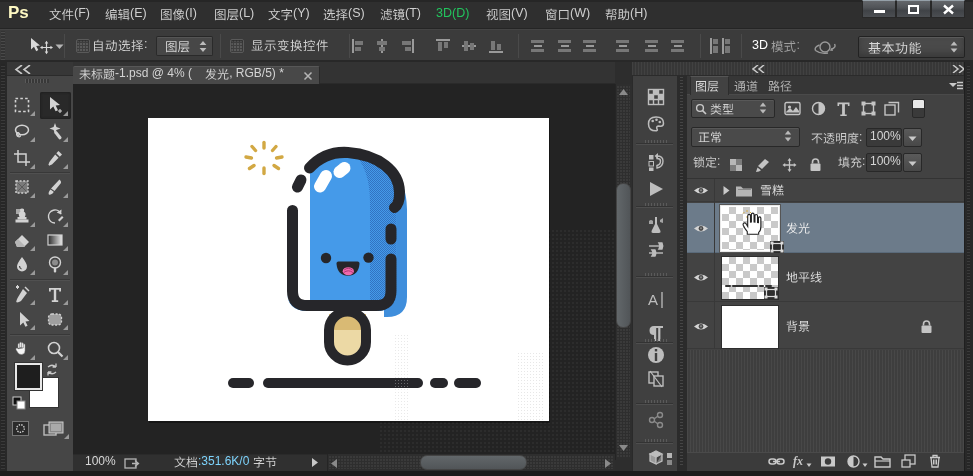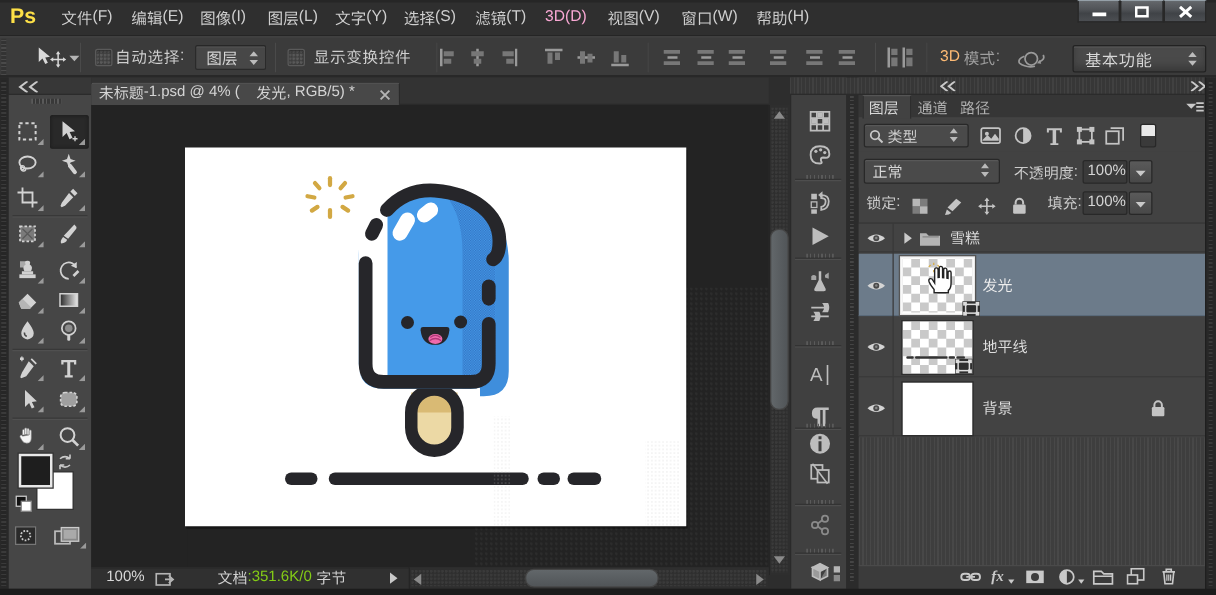--- a/index.html
+++ b/index.html
@@ -2,21 +2,21 @@
 <html><head><meta charset="utf-8"><style>
 *{margin:0;padding:0;box-sizing:border-box}
 html,body{width:973px;height:476px;overflow:hidden;background:#1f1f1f;
  font-family:'Liberation Sans',sans-serif;-webkit-font-smoothing:antialiased}
 #win{position:absolute;left:0;top:0;width:973px;height:476px;background:#2d2d2d}
 .abs{position:absolute}
 </style></head><body>
 <div id="win">
     <div class="abs" style="left:0px;top:0px;width:973px;height:29px;background:#2f2f2f;border-bottom:1px solid #252525"></div>
     <div class="abs" style="left:0px;top:0px;width:973px;height:2px;background:#262626"></div>
-    <span class="abs" style="left:8px;top:3px;font:bold 17px 'Liberation Sans';color:#fde047;letter-spacing:0px">Ps</span>
+    <span class="abs" style="left:8px;top:3px;font:bold 17px 'Liberation Sans';color:#fef9c3;letter-spacing:0px">Ps</span>
     <svg style="position:absolute;left:49.0px;top:6.2px;overflow:visible" width="25" height="18">
       <path transform="translate(0,13.2)" d="M5.3 -10.3C5.7 -9.7 6.1 -8.8 6.2 -8.3L7.2 -8.7C7.1 -9.2 6.6 -10 6.3 -10.6ZM0.6 -8.3L0.6 -7.4L2.6 -7.4C3.3 -5.5 4.3 -3.8 5.6 -2.5C4.2 -1.4 2.5 -0.5 0.5 0.1C0.6 0.3 0.9 0.8 1 1C3.1 0.3 4.9 -0.6 6.3 -1.8C7.7 -0.6 9.4 0.4 11.4 0.9C11.6 0.7 11.9 0.2 12.1 0.1C10.1 -0.5 8.4 -1.3 7 -2.5C8.3 -3.8 9.2 -5.4 10 -7.4L11.9 -7.4L11.9 -8.3ZM6.3 -3.2C5.1 -4.4 4.2 -5.8 3.6 -7.4L8.9 -7.4C8.3 -5.7 7.4 -4.3 6.3 -3.2ZM16.5 -4.3L16.5 -3.4L20.1 -3.4L20.1 1L21 1L21 -3.4L24.4 -3.4L24.4 -4.3L21 -4.3L21 -7L23.9 -7L23.9 -7.9L21 -7.9L21 -10.4L20.1 -10.4L20.1 -7.9L18.4 -7.9C18.5 -8.5 18.7 -9.1 18.8 -9.7L17.9 -9.9C17.6 -8.2 17.1 -6.6 16.4 -5.6C16.6 -5.5 17 -5.2 17.2 -5.1C17.5 -5.6 17.8 -6.3 18.1 -7L20.1 -7L20.1 -4.3ZM15.8 -10.5C15.2 -8.6 14.1 -6.7 12.9 -5.5C13.1 -5.2 13.3 -4.8 13.4 -4.5C13.8 -5 14.2 -5.5 14.6 -6L14.6 1L15.5 1L15.5 -7.5C16 -8.3 16.4 -9.3 16.7 -10.2Z" fill="#cfcfcf"></path>
     </svg>
     <span style="position:absolute;left:74.0px;top:6.4px;font:12.5px 'Liberation Sans',sans-serif;color:#cfcfcf;white-space:pre">(F)</span>
     <svg style="position:absolute;left:105.0px;top:6.2px;overflow:visible" width="25" height="18">
       <path transform="translate(0,13.2)" d="M0.5 -0.7 0.7 0.2C1.8 -0.2 3.1 -0.8 4.3 -1.3L4.2 -2C2.8 -1.5 1.4 -1 0.5 -0.7ZM0.8 -5.3C0.9 -5.4 1.2 -5.4 2.6 -5.6C2.1 -4.8 1.7 -4.2 1.5 -4C1.1 -3.5 0.8 -3.2 0.6 -3.1C0.7 -2.9 0.8 -2.5 0.9 -2.3C1.1 -2.4 1.5 -2.6 4.2 -3.2C4.2 -3.4 4.2 -3.7 4.2 -4L2.1 -3.5C3 -4.7 3.8 -6.1 4.5 -7.5L3.8 -7.9C3.6 -7.4 3.3 -6.9 3.1 -6.5L1.7 -6.3C2.4 -7.4 3.1 -8.8 3.6 -10.2L2.7 -10.5C2.2 -9 1.4 -7.3 1.1 -6.9C0.9 -6.5 0.7 -6.2 0.5 -6.1C0.6 -5.9 0.7 -5.5 0.8 -5.3ZM7.8 -4.4L7.8 -2.5L6.8 -2.5L6.8 -4.4ZM8.4 -4.4L9.3 -4.4L9.3 -2.5L8.4 -2.5ZM6 -5.2L6 0.9L6.8 0.9L6.8 -1.8L7.8 -1.8L7.8 0.6L8.4 0.6L8.4 -1.8L9.3 -1.8L9.3 0.6L10 0.6L10 -1.8L10.9 -1.8L10.9 0.1C10.9 0.2 10.9 0.2 10.8 0.2C10.7 0.2 10.5 0.2 10.2 0.2C10.3 0.4 10.4 0.7 10.4 0.9C10.8 0.9 11.1 0.9 11.4 0.8C11.6 0.7 11.6 0.4 11.6 0.1L11.6 -5.2L10.9 -5.2ZM10 -4.4L10.9 -4.4L10.9 -2.5L10 -2.5ZM7.6 -10.3C7.8 -10 8 -9.5 8.1 -9.2L5.2 -9.2L5.2 -6.4C5.2 -4.5 5.1 -1.7 3.9 0.3C4.1 0.4 4.5 0.6 4.7 0.8C5.8 -1.2 6 -4.2 6 -6.2L11.5 -6.2L11.5 -9.2L9.1 -9.2C9 -9.6 8.7 -10.1 8.4 -10.6ZM6 -8.3L10.6 -8.3L10.6 -7L6 -7ZM19.4 -9.4L22.7 -9.4L22.7 -8.1L19.4 -8.1ZM18.5 -10.1L18.5 -7.4L23.6 -7.4L23.6 -10.1ZM13.5 -4.2C13.6 -4.2 14 -4.3 14.4 -4.3L15.6 -4.3L15.6 -2.5L13 -2.1L13.2 -1.2L15.6 -1.7L15.6 1L16.4 1L16.4 -1.8L17.8 -2.1L17.8 -2.9L16.4 -2.7L16.4 -4.3L17.6 -4.3L17.6 -5.2L16.4 -5.2L16.4 -7.1L15.6 -7.1L15.6 -5.2L14.3 -5.2C14.7 -6 15.1 -7.1 15.3 -8.1L17.6 -8.1L17.6 -9L15.6 -9C15.7 -9.5 15.8 -9.9 15.9 -10.3L14.9 -10.5C14.9 -10 14.8 -9.5 14.7 -9L13.1 -9L13.1 -8.1L14.5 -8.1C14.2 -7.1 13.9 -6.3 13.8 -6C13.6 -5.4 13.4 -5 13.2 -5C13.3 -4.8 13.5 -4.3 13.5 -4.2ZM22.7 -5.9L22.7 -4.8L19.5 -4.8L19.5 -5.9ZM17.5 -1 17.6 -0.1 22.7 -0.5L22.7 1L23.6 1L23.6 -0.6L24.5 -0.7L24.5 -1.4L23.6 -1.4L23.6 -5.9L24.4 -5.9L24.4 -6.7L17.8 -6.7L17.8 -5.9L18.6 -5.9L18.6 -1ZM22.7 -4.1L22.7 -3L19.5 -3L19.5 -4.1ZM22.7 -2.3L22.7 -1.3L19.5 -1.1L19.5 -2.3Z" fill="#cfcfcf"></path>
     </svg>
     <span style="position:absolute;left:130.0px;top:6.4px;font:12.5px 'Liberation Sans',sans-serif;color:#cfcfcf;white-space:pre">(E)</span>
     <svg style="position:absolute;left:160.0px;top:6.2px;overflow:visible" width="25" height="18">
       <path transform="translate(0,13.2)" d="M4.7 -3.5C5.7 -3.3 7 -2.8 7.7 -2.5L8.1 -3.1C7.4 -3.5 6.1 -3.9 5.1 -4.1ZM3.4 -1.9C5.2 -1.7 7.3 -1.2 8.5 -0.8L8.9 -1.5C7.7 -1.9 5.6 -2.4 3.9 -2.5ZM1.1 -10L1.1 1L2 1L2 0.5L10.5 0.5L10.5 1L11.5 1L11.5 -10ZM2 -0.4L2 -9.1L10.5 -9.1L10.5 -0.4ZM5.2 -8.8C4.5 -7.8 3.5 -6.9 2.4 -6.2C2.6 -6.1 2.9 -5.8 3.1 -5.7C3.4 -5.9 3.8 -6.2 4.2 -6.5C4.6 -6.1 5.1 -5.8 5.6 -5.4C4.5 -4.9 3.3 -4.5 2.2 -4.3C2.3 -4.2 2.5 -3.8 2.6 -3.6C3.9 -3.9 5.2 -4.3 6.4 -5C7.4 -4.4 8.6 -4 9.8 -3.7C9.9 -3.9 10.1 -4.2 10.3 -4.4C9.2 -4.6 8.1 -5 7.1 -5.4C8.1 -6 8.8 -6.7 9.4 -7.6L8.8 -7.9L8.7 -7.9L5.5 -7.9C5.6 -8.1 5.8 -8.3 6 -8.6ZM4.7 -7 4.8 -7.1L8.1 -7.1C7.6 -6.6 7 -6.2 6.3 -5.8C5.7 -6.2 5.1 -6.6 4.7 -7ZM18.6 -8.9L20.8 -8.9C20.6 -8.5 20.4 -8.1 20.1 -7.9L17.8 -7.9C18.1 -8.2 18.3 -8.5 18.6 -8.9ZM18.6 -10.5C18.1 -9.4 17.1 -8.1 15.7 -7.1C15.9 -7 16.2 -6.7 16.3 -6.5C16.6 -6.7 16.8 -6.9 17 -7.1L17 -5.2L18.9 -5.2C18.3 -4.6 17.4 -4.1 16.1 -3.7C16.3 -3.5 16.5 -3.3 16.6 -3.1C17.8 -3.5 18.6 -3.9 19.2 -4.4C19.4 -4.2 19.6 -4 19.7 -3.8C18.9 -3 17.3 -2.2 16.1 -1.9C16.3 -1.7 16.5 -1.5 16.6 -1.3C17.7 -1.7 19.1 -2.5 20.1 -3.2C20.2 -3 20.3 -2.8 20.4 -2.6C19.4 -1.5 17.5 -0.6 16 -0.1C16.1 0 16.4 0.3 16.5 0.6C17.9 0.1 19.4 -0.8 20.5 -1.8C20.6 -1 20.5 -0.3 20.2 -0C20.1 0.2 19.9 0.2 19.6 0.2C19.4 0.2 19.1 0.2 18.8 0.2C18.9 0.4 19 0.8 19 1C19.3 1 19.6 1 19.8 1C20.2 1 20.6 0.9 20.9 0.6C21.4 0.1 21.6 -1.3 21.2 -2.6L21.8 -2.9C22.2 -1.5 23 -0.4 24 0.3C24.1 0.1 24.4 -0.3 24.6 -0.4C23.7 -1 22.9 -2 22.5 -3.2C23 -3.5 23.5 -3.8 23.9 -4L23.2 -4.6C22.6 -4.2 21.7 -3.7 20.9 -3.2C20.7 -3.8 20.3 -4.4 19.7 -4.8L20 -5.2L23.7 -5.2L23.7 -7.9L21.1 -7.9C21.4 -8.3 21.8 -8.8 22.1 -9.3L21.5 -9.7L21.3 -9.6L19.1 -9.6L19.5 -10.3ZM17.8 -7.1L20 -7.1C20 -6.8 19.9 -6.3 19.5 -5.9L17.8 -5.9ZM20.8 -7.1L22.9 -7.1L22.9 -5.9L20.5 -5.9C20.7 -6.3 20.8 -6.8 20.8 -7.1ZM15.8 -10.5C15.1 -8.6 14 -6.7 12.9 -5.5C13 -5.2 13.3 -4.8 13.4 -4.5C13.8 -4.9 14.1 -5.4 14.5 -5.9L14.5 1L15.4 1L15.4 -7.4C15.9 -8.2 16.3 -9.2 16.7 -10.2Z" fill="#cfcfcf"></path>
@@ -31,21 +31,21 @@
     </svg>
     <span style="position:absolute;left:293.0px;top:6.4px;font:12.5px 'Liberation Sans',sans-serif;color:#cfcfcf;white-space:pre">(Y)</span>
     <svg style="position:absolute;left:323.0px;top:6.2px;overflow:visible" width="25" height="18">
       <path transform="translate(0,13.2)" d="M0.8 -9.6C1.5 -9 2.3 -8.1 2.7 -7.5L3.5 -8.1C3.1 -8.7 2.2 -9.5 1.5 -10.1ZM5.6 -10.1C5.3 -9 4.8 -7.9 4.1 -7.2C4.3 -7.1 4.7 -6.8 4.9 -6.7C5.2 -7 5.4 -7.5 5.7 -8L7.5 -8L7.5 -6.1L4 -6.1L4 -5.3L6.3 -5.3C6.1 -3.7 5.5 -2.5 3.7 -1.8C3.9 -1.6 4.1 -1.3 4.2 -1C6.3 -1.9 7 -3.3 7.2 -5.3L8.5 -5.3L8.5 -2.4C8.5 -1.4 8.7 -1.2 9.6 -1.2C9.8 -1.2 10.7 -1.2 10.9 -1.2C11.7 -1.2 11.9 -1.6 12 -3.2C11.7 -3.2 11.3 -3.4 11.2 -3.5C11.1 -2.2 11.1 -2 10.8 -2C10.6 -2 9.9 -2 9.8 -2C9.5 -2 9.4 -2.1 9.4 -2.4L9.4 -5.3L11.9 -5.3L11.9 -6.1L8.5 -6.1L8.5 -8L11.4 -8L11.4 -8.8L8.5 -8.8L8.5 -10.5L7.5 -10.5L7.5 -8.8L6.1 -8.8C6.2 -9.1 6.4 -9.5 6.5 -9.9ZM3.1 -5.7L0.7 -5.7L0.7 -4.8L2.2 -4.8L2.2 -1C1.7 -0.8 1.1 -0.3 0.6 0.2L1.2 1C1.9 0.2 2.6 -0.4 3 -0.4C3.3 -0.4 3.7 -0.1 4.2 0.2C5 0.7 6.1 0.9 7.5 0.9C8.7 0.9 10.8 0.8 11.8 0.7C11.8 0.5 12 -0 12.1 -0.2C10.8 -0.1 8.9 -0 7.5 -0C6.2 -0 5.1 -0.1 4.4 -0.6C3.8 -0.9 3.5 -1.2 3.1 -1.2ZM14.7 -10.5L14.7 -8L13.1 -8L13.1 -7.1L14.7 -7.1L14.7 -4.5C14.1 -4.2 13.4 -4.1 12.9 -3.9L13.2 -3L14.7 -3.5L14.7 -0.2C14.7 0 14.7 0.1 14.5 0.1C14.3 0.1 13.9 0.1 13.3 0.1C13.4 0.3 13.6 0.7 13.6 1C14.4 1 14.9 0.9 15.2 0.8C15.5 0.6 15.6 0.4 15.6 -0.2L15.6 -3.8L17.1 -4.3L16.9 -5.2L15.6 -4.7L15.6 -7.1L17.1 -7.1L17.1 -8L15.6 -8L15.6 -10.5ZM22.6 -9C22.1 -8.3 21.5 -7.8 20.8 -7.3C20.1 -7.8 19.6 -8.3 19.1 -9ZM17.4 -9.8L17.4 -9L18.2 -9C18.7 -8.2 19.3 -7.4 20.1 -6.8C19.1 -6.2 18 -5.8 16.9 -5.5C17.1 -5.3 17.3 -5 17.4 -4.8C18.6 -5.1 19.7 -5.6 20.8 -6.2C21.7 -5.6 22.9 -5.1 24.1 -4.7C24.2 -5 24.5 -5.3 24.7 -5.5C23.5 -5.8 22.4 -6.2 21.5 -6.8C22.5 -7.5 23.3 -8.5 23.9 -9.6L23.3 -9.9L23.1 -9.8ZM20.2 -5.2L20.2 -4L17.7 -4L17.7 -3.2L20.2 -3.2L20.2 -1.9L17.1 -1.9L17.1 -1.1L20.2 -1.1L20.2 1L21.2 1L21.2 -1.1L24.5 -1.1L24.5 -1.9L21.2 -1.9L21.2 -3.2L23.6 -3.2L23.6 -4L21.2 -4L21.2 -5.2Z" fill="#cfcfcf"></path>
     </svg>
     <span style="position:absolute;left:348.0px;top:6.4px;font:12.5px 'Liberation Sans',sans-serif;color:#cfcfcf;white-space:pre">(S)</span>
     <svg style="position:absolute;left:380.0px;top:6.2px;overflow:visible" width="25" height="18">
       <path transform="translate(0,13.2)" d="M6.6 -2.5L6.6 -0.2C6.6 0.6 6.9 0.8 7.8 0.8C8 0.8 9.4 0.8 9.6 0.8C10.4 0.8 10.6 0.4 10.7 -0.9C10.5 -1 10.2 -1.1 10 -1.2C10 -0.1 9.9 0.1 9.5 0.1C9.2 0.1 8.1 0.1 7.9 0.1C7.5 0.1 7.4 0.1 7.4 -0.2L7.4 -2.5ZM5.6 -2.5C5.4 -1.6 5.1 -0.5 4.6 0.2L5.3 0.4C5.7 -0.2 6 -1.4 6.2 -2.2ZM7.7 -3C8.2 -2.4 8.7 -1.6 9 -1.1L9.6 -1.4C9.3 -2 8.8 -2.8 8.3 -3.3ZM10 -2.5C10.7 -1.6 11.2 -0.5 11.5 0.3L12.1 -0.1C11.9 -0.8 11.2 -1.9 10.7 -2.7ZM1.1 -9.6C1.8 -9.2 2.7 -8.5 3.1 -8.1L3.7 -8.7C3.2 -9.1 2.4 -9.8 1.7 -10.2ZM0.5 -6.2C1.2 -5.9 2.1 -5.3 2.6 -4.9L3.1 -5.5C2.7 -5.9 1.8 -6.5 1.1 -6.9ZM0.8 0.1 1.6 0.6C2.2 -0.5 2.8 -2 3.4 -3.2L2.6 -3.8C2.1 -2.4 1.3 -0.8 0.8 0.1ZM4.1 -8.1L4.1 -5.5C4.1 -3.8 4 -1.3 2.9 0.5C3 0.6 3.4 0.9 3.5 1.1C4.7 -0.8 4.9 -3.6 4.9 -5.5L4.9 -7.4L10.9 -7.4C10.8 -7 10.6 -6.5 10.4 -6.2L11.1 -6C11.4 -6.5 11.7 -7.3 12 -8L11.4 -8.2L11.3 -8.1L8 -8.1L8 -8.9L11.4 -8.9L11.4 -9.7L8 -9.7L8 -10.5L7.1 -10.5L7.1 -8.1ZM6.8 -7.2L6.8 -6.1L5.4 -6L5.5 -5.3L6.8 -5.4L6.8 -4.9C6.8 -4.1 7 -3.9 8.2 -3.9C8.4 -3.9 10 -3.9 10.2 -3.9C11.1 -3.9 11.3 -4.1 11.4 -5.2C11.2 -5.3 10.8 -5.4 10.7 -5.5C10.6 -4.7 10.5 -4.6 10.1 -4.6C9.8 -4.6 8.5 -4.6 8.2 -4.6C7.7 -4.6 7.6 -4.7 7.6 -4.9L7.6 -5.5L9.9 -5.7L9.9 -6.4L7.6 -6.2L7.6 -7.2ZM19.1 -3.8L23 -3.8L23 -2.9L19.1 -2.9ZM19.1 -5.2L23 -5.2L23 -4.4L19.1 -4.4ZM20.4 -10.4 20.7 -9.6L18.1 -9.6L18.1 -8.8L24.1 -8.8L24.1 -9.6L21.6 -9.6C21.5 -9.9 21.4 -10.3 21.2 -10.6ZM22.3 -8.7C22.2 -8.3 22 -7.8 21.8 -7.3L19.6 -7.3L20.3 -7.5C20.2 -7.8 20 -8.3 19.8 -8.7L19.1 -8.6C19.2 -8.2 19.4 -7.7 19.5 -7.3L17.7 -7.3L17.7 -6.5L24.4 -6.5L24.4 -7.3L22.6 -7.3L23.2 -8.5ZM18.3 -5.9L18.3 -2.3L19.5 -2.3C19.4 -0.8 18.9 -0.1 16.9 0.3C17.1 0.5 17.3 0.8 17.4 1C19.6 0.5 20.2 -0.4 20.4 -2.3L21.5 -2.3L21.5 -0.2C21.5 0.6 21.7 0.9 22.5 0.9C22.7 0.9 23.4 0.9 23.6 0.9C24.3 0.9 24.5 0.5 24.6 -0.9C24.4 -0.9 24 -1 23.8 -1.2C23.8 -0 23.7 0.1 23.5 0.1C23.3 0.1 22.8 0.1 22.7 0.1C22.4 0.1 22.4 0.1 22.4 -0.2L22.4 -2.3L23.9 -2.3L23.9 -5.9ZM14.7 -10.5C14.3 -9.3 13.7 -8.2 12.9 -7.4C13.1 -7.2 13.3 -6.8 13.4 -6.6C13.8 -7 14.3 -7.6 14.6 -8.2L17.3 -8.2L17.3 -9.1L15.1 -9.1C15.2 -9.5 15.4 -9.8 15.5 -10.2ZM13.2 -4.3L13.2 -3.4L14.9 -3.4L14.9 -1.1C14.9 -0.5 14.5 -0.1 14.2 0.1C14.4 0.2 14.7 0.7 14.8 0.9C14.9 0.7 15.3 0.4 17.5 -1C17.4 -1.2 17.3 -1.5 17.3 -1.8L15.8 -0.9L15.8 -3.4L17.4 -3.4L17.4 -4.3L15.8 -4.3L15.8 -6L17.1 -6L17.1 -6.8L13.8 -6.8L13.8 -6L14.9 -6L14.9 -4.3Z" fill="#cfcfcf"></path>
     </svg>
     <span style="position:absolute;left:405.0px;top:6.4px;font:12.5px 'Liberation Sans',sans-serif;color:#cfcfcf;white-space:pre">(T)</span>
-    <span style="position:absolute;left:436.0px;top:6.4px;font:12.5px 'Liberation Sans',sans-serif;color:#f9a8d4;white-space:pre">3D(D)</span>
+    <span style="position:absolute;left:436.0px;top:6.4px;font:12.5px 'Liberation Sans',sans-serif;color:#22c55e;white-space:pre">3D(D)</span>
     <svg style="position:absolute;left:486.0px;top:6.2px;overflow:visible" width="25" height="18">
       <path transform="translate(0,13.2)" d="M5.6 -9.9L5.6 -3.2L6.5 -3.2L6.5 -9.1L10.4 -9.1L10.4 -3.2L11.3 -3.2L11.3 -9.9ZM1.9 -10.1C2.4 -9.6 2.9 -8.9 3.1 -8.4L3.9 -8.9C3.6 -9.3 3.1 -10 2.6 -10.5ZM8 -8.1L8 -5.7C8 -3.7 7.6 -1.3 4.4 0.3C4.6 0.5 4.9 0.8 5 1C6.9 0 7.9 -1.3 8.4 -2.7L8.4 -0.2C8.4 0.6 8.7 0.8 9.6 0.8L10.7 0.8C11.8 0.8 11.9 0.3 12.1 -1.7C11.8 -1.7 11.5 -1.9 11.3 -2C11.2 -0.2 11.2 0.1 10.7 0.1L9.7 0.1C9.4 0.1 9.3 0 9.3 -0.4L9.3 -3.5L8.6 -3.5C8.8 -4.2 8.9 -5 8.9 -5.7L8.9 -8.1ZM0.8 -8.3L0.8 -7.5L3.8 -7.5C3.1 -5.9 1.8 -4.3 0.5 -3.5C0.6 -3.3 0.9 -2.8 0.9 -2.6C1.4 -2.9 1.9 -3.4 2.4 -3.9L2.4 1L3.3 1L3.3 -4.4C3.7 -3.8 4.2 -3.1 4.5 -2.7L5.1 -3.5C4.9 -3.8 4 -4.8 3.5 -5.3C4.1 -6.1 4.6 -7.1 5 -8.1L4.5 -8.4L4.3 -8.3ZM17.2 -3.5C18.2 -3.3 19.5 -2.8 20.2 -2.5L20.6 -3.1C19.9 -3.5 18.6 -3.9 17.6 -4.1ZM15.9 -1.9C17.7 -1.7 19.8 -1.2 21 -0.8L21.4 -1.5C20.2 -1.9 18.1 -2.4 16.4 -2.5ZM13.6 -10L13.6 1L14.4 1L14.4 0.5L23 0.5L23 1L24 1L24 -10ZM14.4 -0.4L14.4 -9.1L23 -9.1L23 -0.4ZM17.7 -8.8C17.1 -7.8 16 -6.9 14.9 -6.2C15.1 -6.1 15.4 -5.8 15.6 -5.7C15.9 -5.9 16.3 -6.2 16.7 -6.5C17.1 -6.1 17.6 -5.8 18.1 -5.4C17 -4.9 15.8 -4.5 14.7 -4.3C14.8 -4.2 15 -3.8 15.1 -3.6C16.4 -3.9 17.7 -4.3 18.9 -5C19.9 -4.4 21.1 -4 22.3 -3.7C22.4 -3.9 22.6 -4.2 22.8 -4.4C21.7 -4.6 20.6 -5 19.6 -5.4C20.6 -6 21.3 -6.7 21.9 -7.6L21.3 -7.9L21.2 -7.9L17.9 -7.9C18.1 -8.1 18.3 -8.3 18.5 -8.6ZM17.2 -7 17.3 -7.1L20.6 -7.1C20.1 -6.6 19.5 -6.2 18.8 -5.8C18.2 -6.2 17.6 -6.6 17.2 -7Z" fill="#cfcfcf"></path>
     </svg>
     <span style="position:absolute;left:511.0px;top:6.4px;font:12.5px 'Liberation Sans',sans-serif;color:#cfcfcf;white-space:pre">(V)</span>
     <svg style="position:absolute;left:545.0px;top:6.2px;overflow:visible" width="25" height="18">
       <path transform="translate(0,13.2)" d="M4.6 -8.4C3.7 -7.6 2.3 -7 1.1 -6.7L1.6 -6C2.9 -6.4 4.3 -7.1 5.3 -8ZM7.2 -7.9C8.5 -7.3 10.1 -6.5 10.9 -5.9L11.5 -6.5C10.7 -7.1 9 -7.9 7.8 -8.4ZM5.4 -7.2C5.2 -6.8 4.9 -6.3 4.6 -5.9L2.1 -5.9L2.1 1L3 1L3 0.5L9.6 0.5L9.6 1L10.6 1L10.6 -5.9L5.6 -5.9C5.9 -6.2 6.1 -6.6 6.4 -7ZM3 -0.2L3 -5.2L9.6 -5.2L9.6 -0.2ZM4.6 -2.7C5.1 -2.5 5.6 -2.3 6.1 -2C5.3 -1.6 4.4 -1.2 3.5 -1C3.6 -0.9 3.8 -0.6 3.9 -0.4C4.9 -0.7 6 -1.1 6.8 -1.7C7.5 -1.3 8.1 -0.9 8.4 -0.6L8.9 -1.2C8.6 -1.5 8 -1.8 7.4 -2.1C8 -2.6 8.5 -3.2 8.8 -4L8.3 -4.2L8.2 -4.2L5.3 -4.2C5.5 -4.4 5.6 -4.6 5.7 -4.8L4.9 -4.9C4.7 -4.3 4.2 -3.6 3.4 -3.1C3.6 -3 3.9 -2.8 4 -2.6C4.4 -2.9 4.7 -3.2 4.9 -3.6L7.8 -3.6C7.5 -3.2 7.2 -2.8 6.8 -2.5C6.2 -2.7 5.6 -3 5 -3.2ZM5.3 -10.3C5.5 -10.1 5.6 -9.7 5.8 -9.4L1 -9.4L1 -7.5L1.9 -7.5L1.9 -8.7L10.6 -8.7L10.6 -7.5L11.5 -7.5L11.5 -9.4L6.9 -9.4C6.7 -9.8 6.5 -10.2 6.3 -10.6ZM14.1 -9.2L14.1 0.7L15.1 0.7L15.1 -0.4L22.5 -0.4L22.5 0.6L23.5 0.6L23.5 -9.2ZM15.1 -1.3L15.1 -8.2L22.5 -8.2L22.5 -1.3Z" fill="#cfcfcf"></path>
     </svg>
     <span style="position:absolute;left:570.0px;top:6.4px;font:12.5px 'Liberation Sans',sans-serif;color:#cfcfcf;white-space:pre">(W)</span>
     <svg style="position:absolute;left:605.0px;top:6.2px;overflow:visible" width="25" height="18">
       <path transform="translate(0,13.2)" d="M3.4 -10.5L3.4 -9.5L0.8 -9.5L0.8 -8.8L3.4 -8.8L3.4 -7.8L1.1 -7.8L1.1 -7.1L3.4 -7.1L3.4 -6.8C3.4 -6.6 3.4 -6.4 3.3 -6.1L0.6 -6.1L0.6 -5.4L3 -5.4C2.6 -4.8 1.9 -4.2 0.9 -3.9C1.1 -3.7 1.4 -3.4 1.5 -3.2C2.9 -3.8 3.6 -4.6 4 -5.4L6.8 -5.4L6.8 -6.1L4.3 -6.1C4.4 -6.4 4.4 -6.6 4.4 -6.8L4.4 -7.1L6.4 -7.1L6.4 -7.8L4.4 -7.8L4.4 -8.8L6.7 -8.8L6.7 -9.5L4.4 -9.5L4.4 -10.5ZM7.3 -10L7.3 -3.8L8.2 -3.8L8.2 -9.2L10.3 -9.2C10 -8.6 9.6 -8 9.2 -7.5C10.3 -6.8 10.7 -6.3 10.7 -5.8C10.7 -5.6 10.6 -5.4 10.4 -5.3C10.2 -5.2 10 -5.2 9.9 -5.2C9.5 -5.2 9 -5.2 8.5 -5.2C8.7 -5 8.8 -4.7 8.8 -4.4C9.3 -4.4 9.8 -4.4 10.2 -4.4C10.5 -4.5 10.8 -4.5 11 -4.6C11.4 -4.9 11.6 -5.2 11.6 -5.8C11.6 -6.3 11.2 -6.9 10.2 -7.6C10.7 -8.2 11.2 -9 11.7 -9.6L11.1 -10L10.9 -10ZM1.9 -3.3L1.9 0.3L2.8 0.3L2.8 -2.4L5.7 -2.4L5.7 1L6.7 1L6.7 -2.4L9.9 -2.4L9.9 -0.7C9.9 -0.6 9.8 -0.5 9.6 -0.5C9.4 -0.5 8.7 -0.5 7.9 -0.5C8 -0.3 8.1 0.1 8.2 0.3C9.2 0.3 9.9 0.3 10.3 0.2C10.7 0 10.8 -0.2 10.8 -0.7L10.8 -3.3L6.7 -3.3L6.7 -4.3L5.7 -4.3L5.7 -3.3ZM20.4 -10.5C20.4 -9.5 20.4 -8.6 20.4 -7.7L18.3 -7.7L18.3 -6.8L20.4 -6.8C20.2 -3.8 19.5 -1.2 17.1 0.3C17.4 0.5 17.7 0.8 17.8 1C20.4 -0.7 21.1 -3.5 21.2 -6.8L23.2 -6.8C23.1 -2.2 23 -0.5 22.6 -0.1C22.5 0 22.4 0.1 22.2 0.1C21.9 0.1 21.2 0 20.5 -0C20.7 0.2 20.8 0.6 20.8 0.9C21.5 0.9 22.2 0.9 22.6 0.9C23 0.9 23.2 0.8 23.5 0.4C23.9 -0.1 24 -1.9 24.1 -7.2C24.1 -7.3 24.1 -7.7 24.1 -7.7L21.3 -7.7C21.3 -8.6 21.3 -9.5 21.3 -10.5ZM12.9 -1.2 13.1 -0.2C14.6 -0.6 16.7 -1.1 18.7 -1.5L18.6 -2.4L17.9 -2.2L17.9 -9.9L13.8 -9.9L13.8 -1.4ZM14.7 -1.5L14.7 -3.7L17 -3.7L17 -2ZM14.7 -6.4L17 -6.4L17 -4.5L14.7 -4.5ZM14.7 -7.2L14.7 -9L17 -9L17 -7.2Z" fill="#cfcfcf"></path>
@@ -187,21 +187,21 @@
       <g fill="#9a9a9a">
         <rect x="1" y="1" width="2" height="16"></rect>
         <rect x="4" y="2" width="5" height="5" fill="#777"></rect>
         <rect x="4" y="9" width="5" height="7" fill="#777"></rect>
         <rect x="13" y="1" width="2" height="16"></rect>
         <rect x="16" y="2" width="5" height="5" fill="#777"></rect>
         <rect x="16" y="9" width="5" height="7" fill="#777"></rect>
       </g>
     </svg>
     <div class="abs" style="left:741px;top:34px;width:1px;height:24px;background:#2d2d2d;border-right:1px solid #4a4a4a"></div>
-    <span style="position:absolute;left:752.0px;top:37.9px;font:12.5px 'Liberation Sans',sans-serif;color:#fdba74;white-space:pre">3D </span>
+    <span style="position:absolute;left:752.0px;top:37.9px;font:12.5px 'Liberation Sans',sans-serif;color:#ffffff;white-space:pre">3D </span>
     <svg style="position:absolute;left:771.451904296875px;top:37.8px;overflow:visible" width="25" height="18">
       <path transform="translate(0,13.2)" d="M5.9 -5.2L10.2 -5.2L10.2 -4.3L5.9 -4.3ZM5.9 -6.8L10.2 -6.8L10.2 -5.9L5.9 -5.9ZM9.2 -10.5L9.2 -9.5L7.2 -9.5L7.2 -10.5L6.3 -10.5L6.3 -9.5L4.5 -9.5L4.5 -8.7L6.3 -8.7L6.3 -7.7L7.2 -7.7L7.2 -8.7L9.2 -8.7L9.2 -7.7L10.1 -7.7L10.1 -8.7L11.8 -8.7L11.8 -9.5L10.1 -9.5L10.1 -10.5ZM5 -7.5L5 -3.6L7.6 -3.6C7.5 -3.2 7.5 -2.9 7.4 -2.6L4.2 -2.6L4.2 -1.8L7.1 -1.8C6.6 -0.8 5.7 -0.2 3.9 0.2C4.1 0.4 4.3 0.8 4.4 1C6.6 0.5 7.6 -0.4 8.1 -1.8C8.7 -0.4 9.9 0.6 11.5 1C11.6 0.8 11.9 0.4 12.1 0.2C10.7 -0.1 9.6 -0.8 9 -1.8L11.8 -1.8L11.8 -2.6L8.3 -2.6C8.4 -2.9 8.5 -3.2 8.5 -3.6L11.2 -3.6L11.2 -7.5ZM2.2 -10.5L2.2 -8.1L0.6 -8.1L0.6 -7.2L2.2 -7.2L2.2 -7.2C1.9 -5.5 1.1 -3.5 0.4 -2.5C0.6 -2.2 0.8 -1.8 0.9 -1.6C1.4 -2.3 1.8 -3.4 2.2 -4.7L2.2 1L3.1 1L3.1 -5.5C3.4 -4.8 3.8 -4 4 -3.6L4.6 -4.2C4.4 -4.6 3.4 -6.2 3.1 -6.7L3.1 -7.2L4.4 -7.2L4.4 -8.1L3.1 -8.1L3.1 -10.5ZM21.4 -9.9C22 -9.4 22.8 -8.8 23.2 -8.3L23.8 -8.9C23.4 -9.3 22.6 -10 22 -10.4ZM19.6 -10.5C19.6 -9.7 19.6 -8.9 19.6 -8.2L13.2 -8.2L13.2 -7.2L19.7 -7.2C20 -2.6 21.1 1 23.1 1C24.1 1 24.4 0.4 24.6 -1.8C24.3 -1.9 24 -2.1 23.8 -2.3C23.7 -0.7 23.5 0.1 23.2 0.1C22 0.1 21 -3 20.7 -7.2L24.3 -7.2L24.3 -8.2L20.6 -8.2C20.6 -8.9 20.6 -9.7 20.6 -10.5ZM13.2 -0.3 13.5 0.6C15.1 0.3 17.4 -0.2 19.6 -0.8L19.5 -1.6L16.8 -1L16.8 -4.5L19.1 -4.5L19.1 -5.4L13.6 -5.4L13.6 -4.5L15.9 -4.5L15.9 -0.8Z" fill="#9f9f9f"></path>
     </svg>
     <span style="position:absolute;left:796.5px;top:37.9px;font:12.5px 'Liberation Sans',sans-serif;color:#9f9f9f;white-space:pre">:</span>
     <svg class="abs" style="left:813px;top:39px;" width="23" height="17">
       <g stroke="#9a9a9a" fill="none" stroke-width="1.4">
         <circle cx="12" cy="8" r="5"></circle>
         <path d="M2.5 11.5 q-1.5-3.5 4-5.5 M21.5 5 q2 3.5-3.5 5.5 M2.5 11.5 q5.5 4 12.5 2.5"></path>
         <path d="M20 12 l-3.5-.5 2.5-2.5z" fill="#9a9a9a" stroke="none"></path>
       </g>
@@ -513,21 +513,21 @@
     </svg>
     <div class="abs" style="left:73px;top:454px;width:542px;height:17px;background:#303030;border-top:1px solid #2a2a2a"></div>
     <span style="position:absolute;left:85.0px;top:454.4px;font:12px 'Liberation Sans',sans-serif;color:#d8d8d8;white-space:pre">100%</span>
     <svg class="abs" style="left:124px;top:457px;" width="17" height="12">
       <rect x="1" y="2" width="11" height="9" fill="none" stroke="#b5b5b5" stroke-width="1.3"></rect>
       <path d="M8 6.5 h6 M11 3.5 l3.5 3 -3.5 3" stroke="#b5b5b5" stroke-width="1.3" fill="none"></path>
     </svg>
     <svg style="position:absolute;left:174.0px;top:454.3px;overflow:visible" width="24" height="17">
       <path transform="translate(0,12.7)" d="M5.1 -9.9C5.4 -9.3 5.8 -8.5 6 -8L7 -8.3C6.8 -8.8 6.4 -9.6 6 -10.2ZM0.6 -8L0.6 -7.1L2.5 -7.1C3.2 -5.3 4.1 -3.7 5.4 -2.4C4 -1.3 2.4 -0.5 0.4 0.1C0.6 0.3 0.9 0.7 1 0.9C3 0.3 4.7 -0.6 6 -1.8C7.4 -0.6 9 0.3 11 0.9C11.1 0.6 11.4 0.2 11.6 0C9.7 -0.4 8.1 -1.3 6.7 -2.4C7.9 -3.6 8.9 -5.2 9.6 -7.1L11.4 -7.1L11.4 -8ZM6 -3C4.9 -4.2 4 -5.5 3.4 -7.1L8.5 -7.1C7.9 -5.5 7.1 -4.1 6 -3ZM22.2 -9.3C22 -8.4 21.5 -7.2 21 -6.4L21.8 -6.2C22.2 -6.9 22.7 -8.1 23.1 -9.1ZM16.8 -9C17.2 -8.1 17.6 -7 17.8 -6.3L18.6 -6.6C18.4 -7.3 17.9 -8.4 17.5 -9.3ZM14.3 -10.1L14.3 -7.5L12.6 -7.5L12.6 -6.7L14.2 -6.7C13.8 -5 13.1 -3.1 12.3 -2.1C12.5 -1.9 12.7 -1.5 12.8 -1.3C13.4 -2.1 13.9 -3.4 14.3 -4.8L14.3 0.9L15.2 0.9L15.2 -5.1C15.5 -4.5 16 -3.7 16.2 -3.3L16.7 -4C16.5 -4.4 15.5 -5.8 15.2 -6.2L15.2 -6.7L16.7 -6.7L16.7 -7.5L15.2 -7.5L15.2 -10.1ZM16.4 -0.8L16.4 0.1L22.1 0.1L22.1 0.9L23 0.9L23 -5.7L20.3 -5.7L20.3 -10L19.5 -10L19.5 -5.7L16.7 -5.7L16.7 -4.8L22.1 -4.8L22.1 -3.2L16.8 -3.2L16.8 -2.4L22.1 -2.4L22.1 -0.8Z" fill="#d0d0d0"></path>
     </svg>
-    <span style="position:absolute;left:198.0px;top:454.4px;font:12px 'Liberation Sans',sans-serif;color:#84cc16;white-space:pre">:351.6K/0 </span>
+    <span style="position:absolute;left:198.0px;top:454.4px;font:12px 'Liberation Sans',sans-serif;color:#7dd3fc;white-space:pre">:351.6K/0 </span>
     <svg style="position:absolute;left:252.708984375px;top:454.3px;overflow:visible" width="24" height="17">
       <path transform="translate(0,12.7)" d="M5.5 -4.4L5.5 -3.6L0.8 -3.6L0.8 -2.7L5.5 -2.7L5.5 -0.2C5.5 0 5.5 0.1 5.2 0.1C5 0.1 4.2 0.1 3.4 0C3.6 0.3 3.8 0.7 3.8 0.9C4.8 0.9 5.5 0.9 5.9 0.8C6.3 0.6 6.5 0.4 6.5 -0.1L6.5 -2.7L11.2 -2.7L11.2 -3.6L6.5 -3.6L6.5 -4C7.5 -4.6 8.6 -5.4 9.3 -6.2L8.7 -6.7L8.5 -6.6L2.8 -6.6L2.8 -5.8L7.6 -5.8C7 -5.2 6.2 -4.7 5.5 -4.4ZM5.1 -9.9C5.3 -9.6 5.5 -9.2 5.7 -8.8L1 -8.8L1 -6.3L1.8 -6.3L1.8 -8L10.1 -8L10.1 -6.3L11 -6.3L11 -8.8L6.8 -8.8C6.6 -9.2 6.3 -9.8 6 -10.2ZM13.2 -5.8L13.2 -5L16.3 -5L16.3 0.9L17.3 0.9L17.3 -5L21.3 -5L21.3 -1.8C21.3 -1.7 21.2 -1.6 21 -1.6C20.7 -1.6 19.9 -1.6 19 -1.6C19.2 -1.3 19.3 -1 19.3 -0.7C20.4 -0.7 21.2 -0.7 21.6 -0.8C22.1 -1 22.2 -1.3 22.2 -1.8L22.2 -5.8ZM19.6 -10.1L19.6 -8.7L16.4 -8.7L16.4 -10.1L15.5 -10.1L15.5 -8.7L12.7 -8.7L12.7 -7.9L15.5 -7.9L15.5 -6.5L16.4 -6.5L16.4 -7.9L19.6 -7.9L19.6 -6.5L20.5 -6.5L20.5 -7.9L23.4 -7.9L23.4 -8.7L20.5 -8.7L20.5 -10.1Z" fill="#d0d0d0"></path>
     </svg>
     <svg class="abs" style="left:310px;top:457px;" width="10" height="11">
       <path d="M2 1 l6 4.5 -6 4.5z" fill="#c8c8c8"></path>
     </svg>
     <div class="abs" style="left:327px;top:454px;width:288px;height:17px;background:#2e2e2e;border-left:1px solid #252525"></div>
     <div class="abs" style="left:329px;top:456px;width:284px;height:13px;background-image:radial-gradient(circle at 1px 1px, rgba(255,255,255,.06) 1px, transparent 1.2px);background-size:3px 3px"></div>
     <svg class="abs" style="left:330px;top:458px;" width="8" height="10">
       <path d="M7 1 l-6 4.5 6 4.5z" fill="#8a8a8a"></path>

